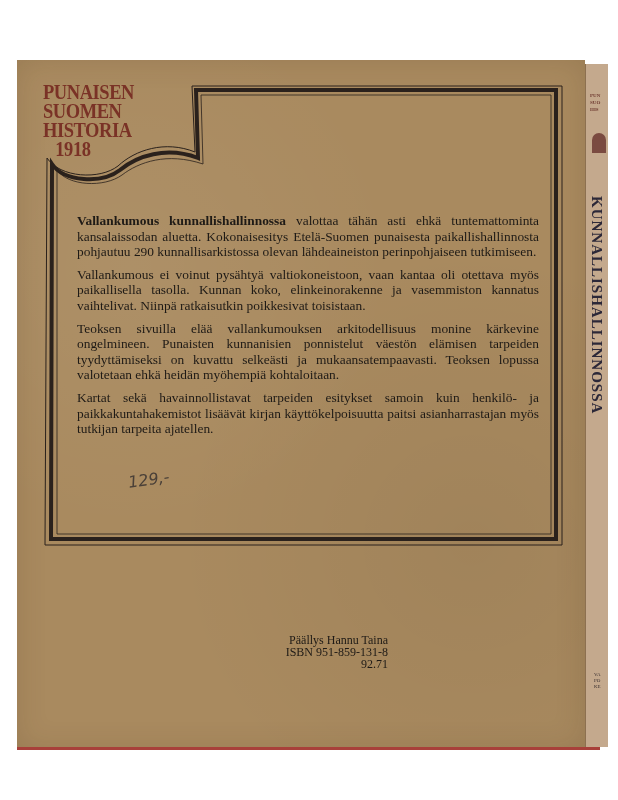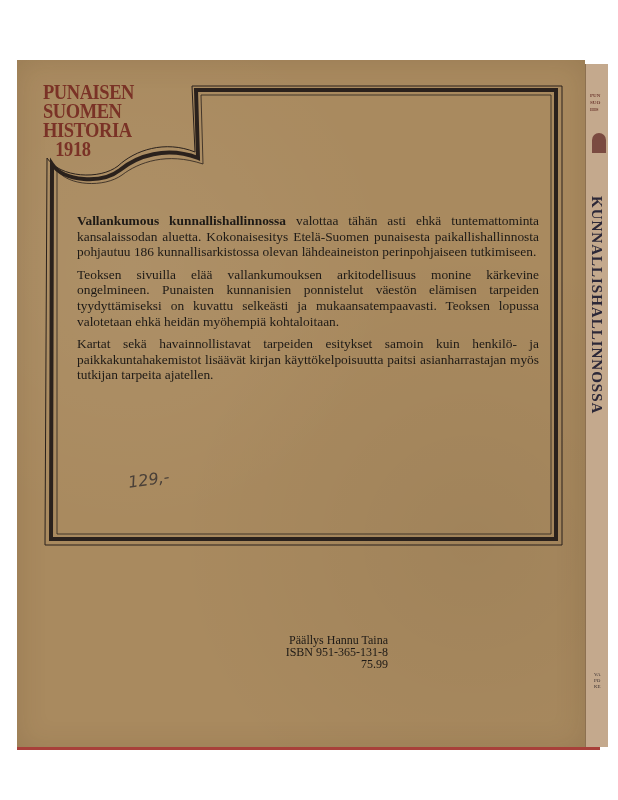--- a/index.html
+++ b/index.html
@@ -90,24 +90,25 @@
 </svg>
 
 <div class="series-title">
   <div>PUNAISEN</div>
   <div>SUOMEN</div>
   <div>HISTORIA</div>
   <div class="year">1918</div>
 </div>
 
 <div class="blurb">
-  <p><b>Vallankumous kunnallishallinnossa</b><span> valottaa tähän asti ehkä tuntemattominta kansalaissodan aluetta. Kokonaisesitys Etelä-Suomen punaisesta paikallishallinnosta pohjautuu 186 kunnallisarkistossa olevan lähdeaineiston perinpohjaiseen tutkimiseen.</span></p>
+  <p><b>Vallankumous kunnallishallinnossa</b><span> valottaa tähän asti ehkä tuntemattominta kansalaissodan aluetta. Kokonaisesitys Etelä-Suomen punaisesta paikallishallinnosta pohjautuu 290 kunnallisarkistossa olevan lähdeaineiston perinpohjaiseen tutkimiseen.</span></p>
+  <p>Vallankumous ei voinut pysähtyä valtiokoneistoon, vaan kantaa oli otettava myös paikallisella tasolla. Kunnan koko, elinkeinorakenne ja vasemmiston kannatus vaihtelivat. Niinpä ratkaisutkin poikkesivat toisistaan.</p>
   <p>Teoksen sivuilla elää vallankumouksen arkitodellisuus monine kärkevine ongelmineen. Punaisten kunnanisien ponnistelut väestön elämisen tarpeiden tyydyttämiseksi on kuvattu selkeästi ja mukaansatempaavasti. Teoksen lopussa valotetaan ehkä heidän myöhempiä kohtaloitaan.</p>
   <p>Kartat sekä havainnollistavat tarpeiden esitykset samoin kuin henkilö- ja paikkakuntahakemistot lisäävät kirjan käyttökelpoisuutta paitsi asianharrastajan myös tutkijan tarpeita ajatellen.</p>
 </div>
 
 <div class="price">129,-</div>
 
 <div class="credits">
   <div>Päällys Hannu Taina</div>
-  <div>ISBN 951-365-131-8</div>
-  <div>75.99</div>
+  <div>ISBN 951-859-131-8</div>
+  <div>92.71</div>
 </div>
 
 </body></html>

